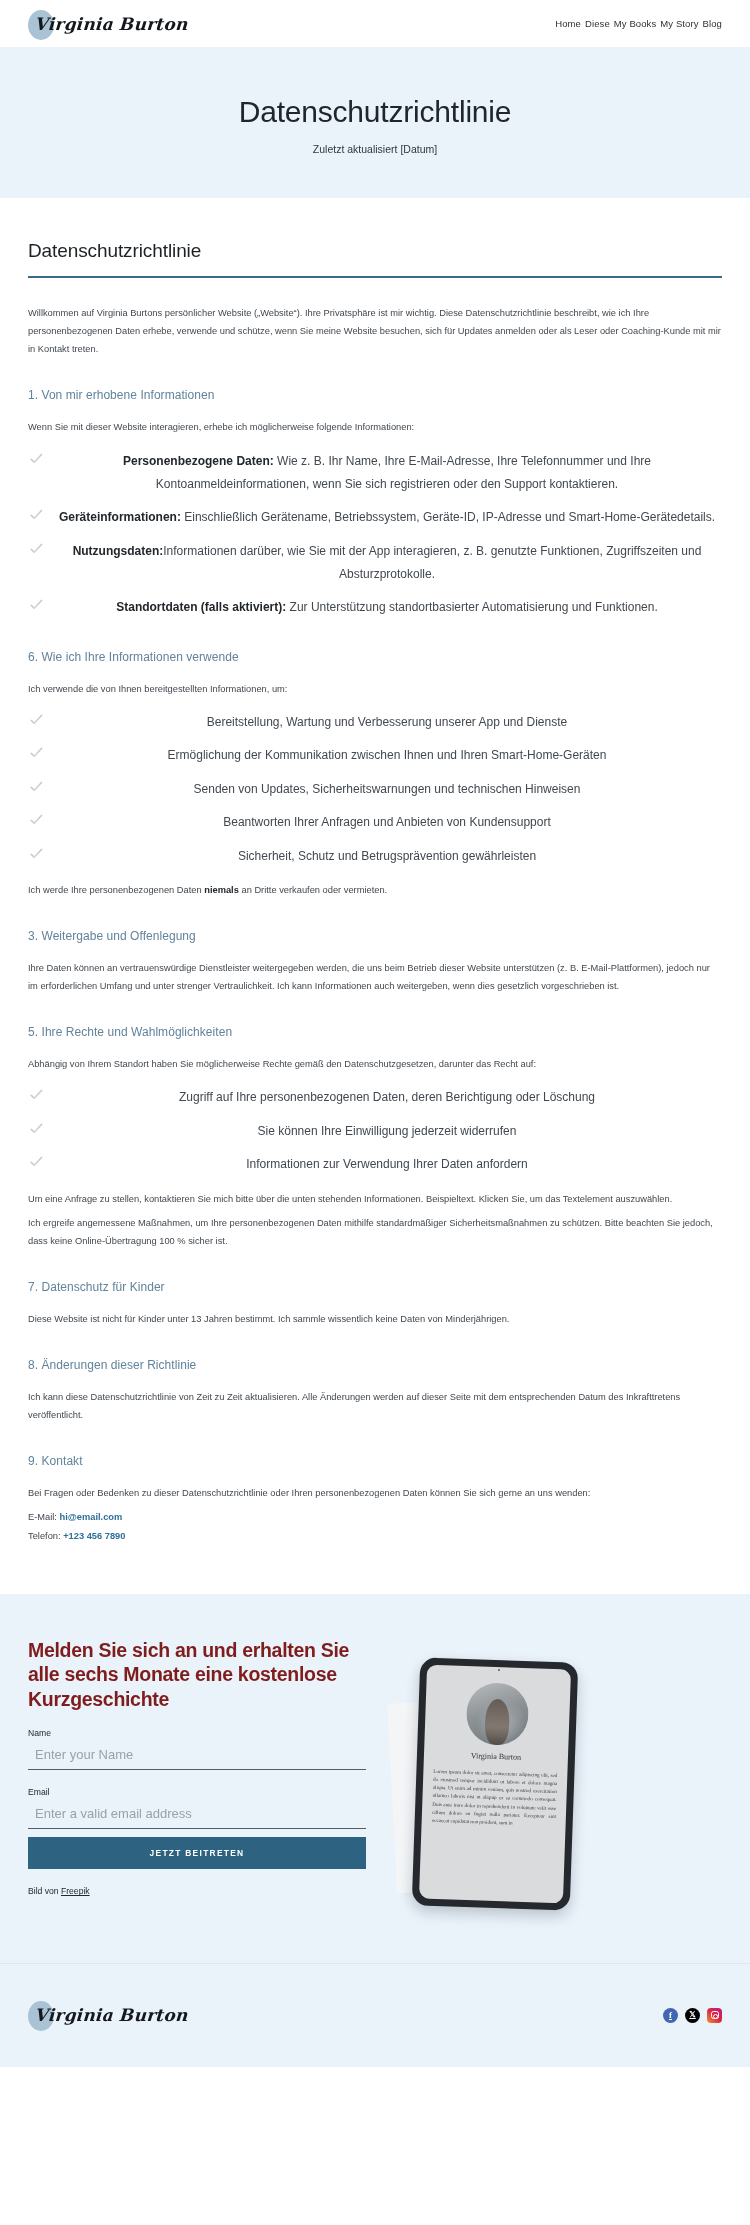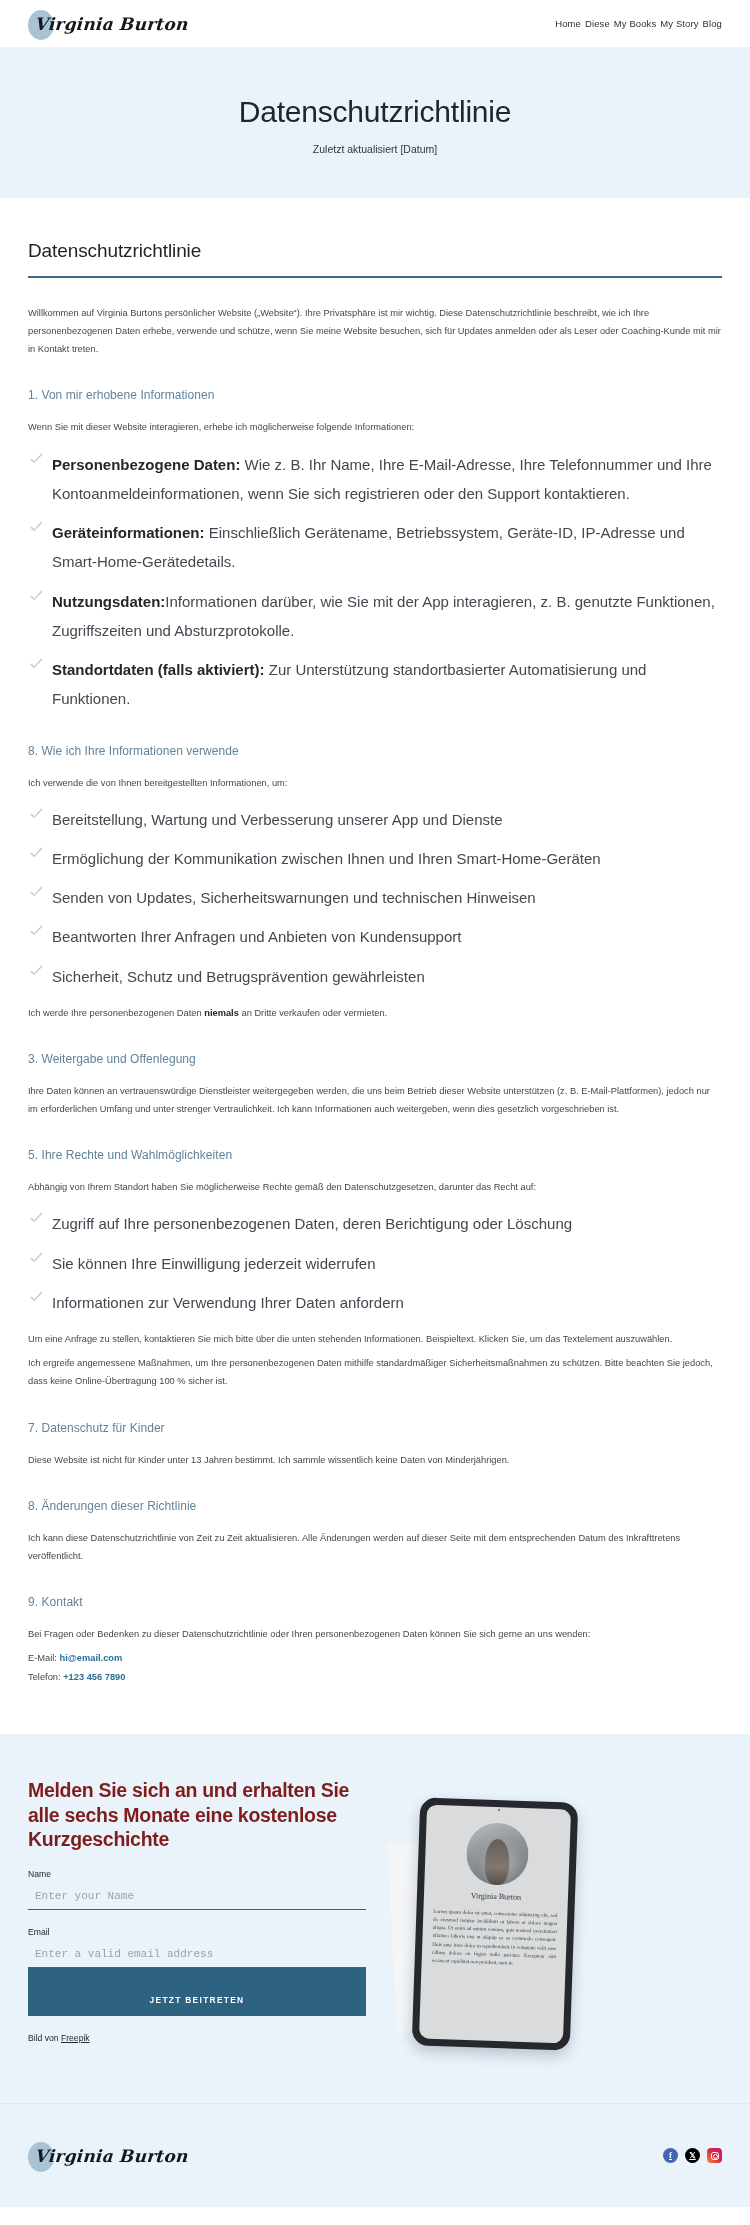--- a/index.html
+++ b/index.html
@@ -116,24 +116,25 @@
     color: #41484f;
     margin-bottom: 6px;
   }
   ul.check-list {
     list-style: none;
     margin: 13px 0 13px 0;
   }
   ul.check-list li {
     position: relative;
     padding-left: 24px;
-    font-size: 15px;
+    font-size: 12px;
     line-height: 1.95;
     color: #41484f;
     margin-bottom: 10px;
+    text-align: center;
   }
   ul.check-list li:last-child { margin-bottom: 0; }
   .chk {
     position: absolute;
     left: 2px;
     top: 3px;
     width: 13px;
     height: 11px;
     display: block;
   }
@@ -164,34 +165,34 @@
     font-size: 8.6px;
     color: #23282d;
     margin-bottom: 6px;
     display: block;
   }
   .field input {
     width: 100%;
     border: none;
     border-bottom: 1.4px solid #555d64;
     background: transparent;
-    font-family: Liberation Mono, monospace;
-    font-size: 11px;
+    font-family: Liberation Sans, sans-serif;
+    font-size: 13px;
     color: #2b3035;
     padding: 3px 0 7px 7px;
     outline: none;
   }
   .field input::placeholder { color: #9aa2a9; }
   .nl-button {
-    margin-top: 0;
+    margin-top: 8px;
     width: 100%;
     background: #2d6281;
     color: #ffffff;
     border: none;
-    padding: 27px 0 11px 0;
+    padding: 11px 0 11px 0;
     font-family: "Liberation Sans", sans-serif;
     font-size: 8.4px;
     font-weight: 700;
     letter-spacing: 1.3px;
     cursor: pointer;
   }
   .credit {
     margin-top: 17px;
     font-size: 8.6px;
     color: #23282d;
@@ -381,21 +382,21 @@
       <span class="chk">
           <svg width="13" height="11" viewBox="0 0 13 11">
             <path d="M1 6.2 L4.1 9.4 L11.6 1.2" fill="none" stroke="#c2cbd2" stroke-width="1.3" stroke-linecap="round"></path>
             <path d="M2.6 6.6 L5.1 9.1 L11.9 2.0" fill="none" stroke="#d4dbe1" stroke-width="0.9" stroke-linecap="round"></path>
           </svg>
         </span>
       <strong>Standortdaten (falls aktiviert):</strong><span> Zur Unterstützung standortbasierter Automatisierung und Funktionen.</span>
     </li>
   </ul>
 
-  <h2 class="section-head">8. Wie ich Ihre Informationen verwende</h2>
+  <h2 class="section-head">6. Wie ich Ihre Informationen verwende</h2>
   <p class="body-text">Ich verwende die von Ihnen bereitgestellten Informationen, um:</p>
   <ul class="check-list">
     <li>
       <span class="chk">
           <svg width="13" height="11" viewBox="0 0 13 11">
             <path d="M1 6.2 L4.1 9.4 L11.6 1.2" fill="none" stroke="#c2cbd2" stroke-width="1.3" stroke-linecap="round"></path>
             <path d="M2.6 6.6 L5.1 9.1 L11.9 2.0" fill="none" stroke="#d4dbe1" stroke-width="0.9" stroke-linecap="round"></path>
           </svg>
         </span>
       <span>Bereitstellung, Wartung und Verbesserung unserer App und Dienste</span>

